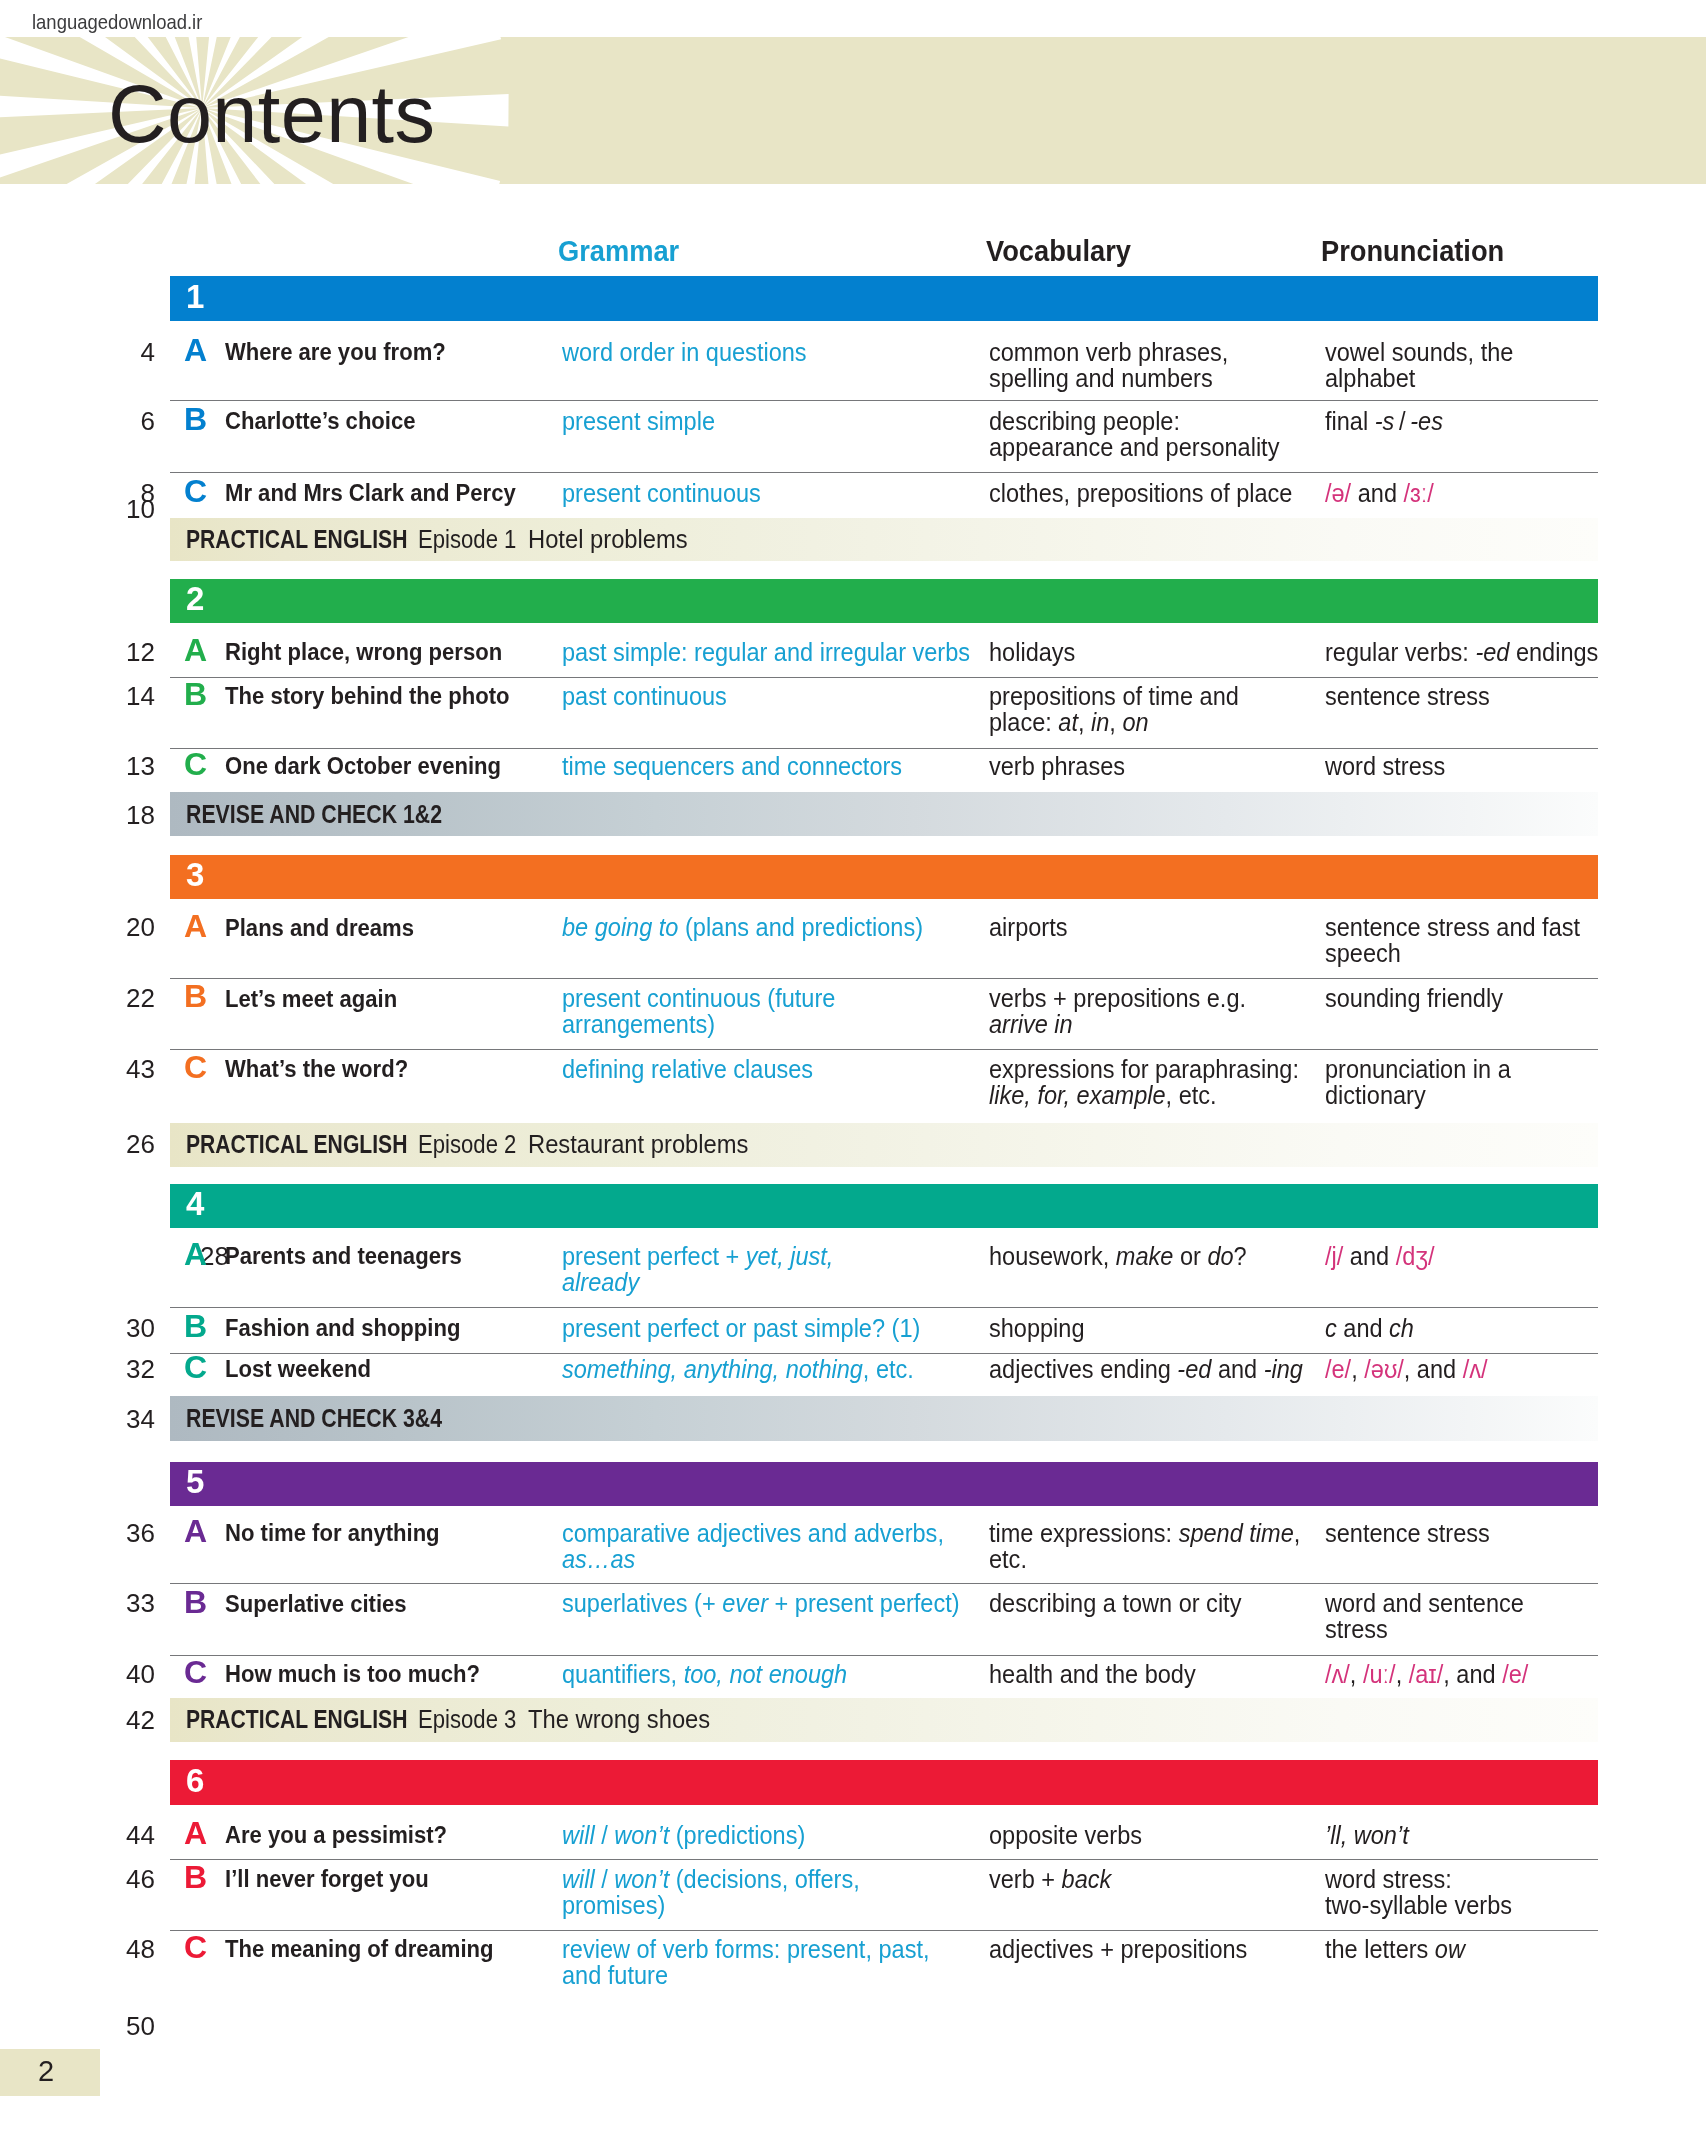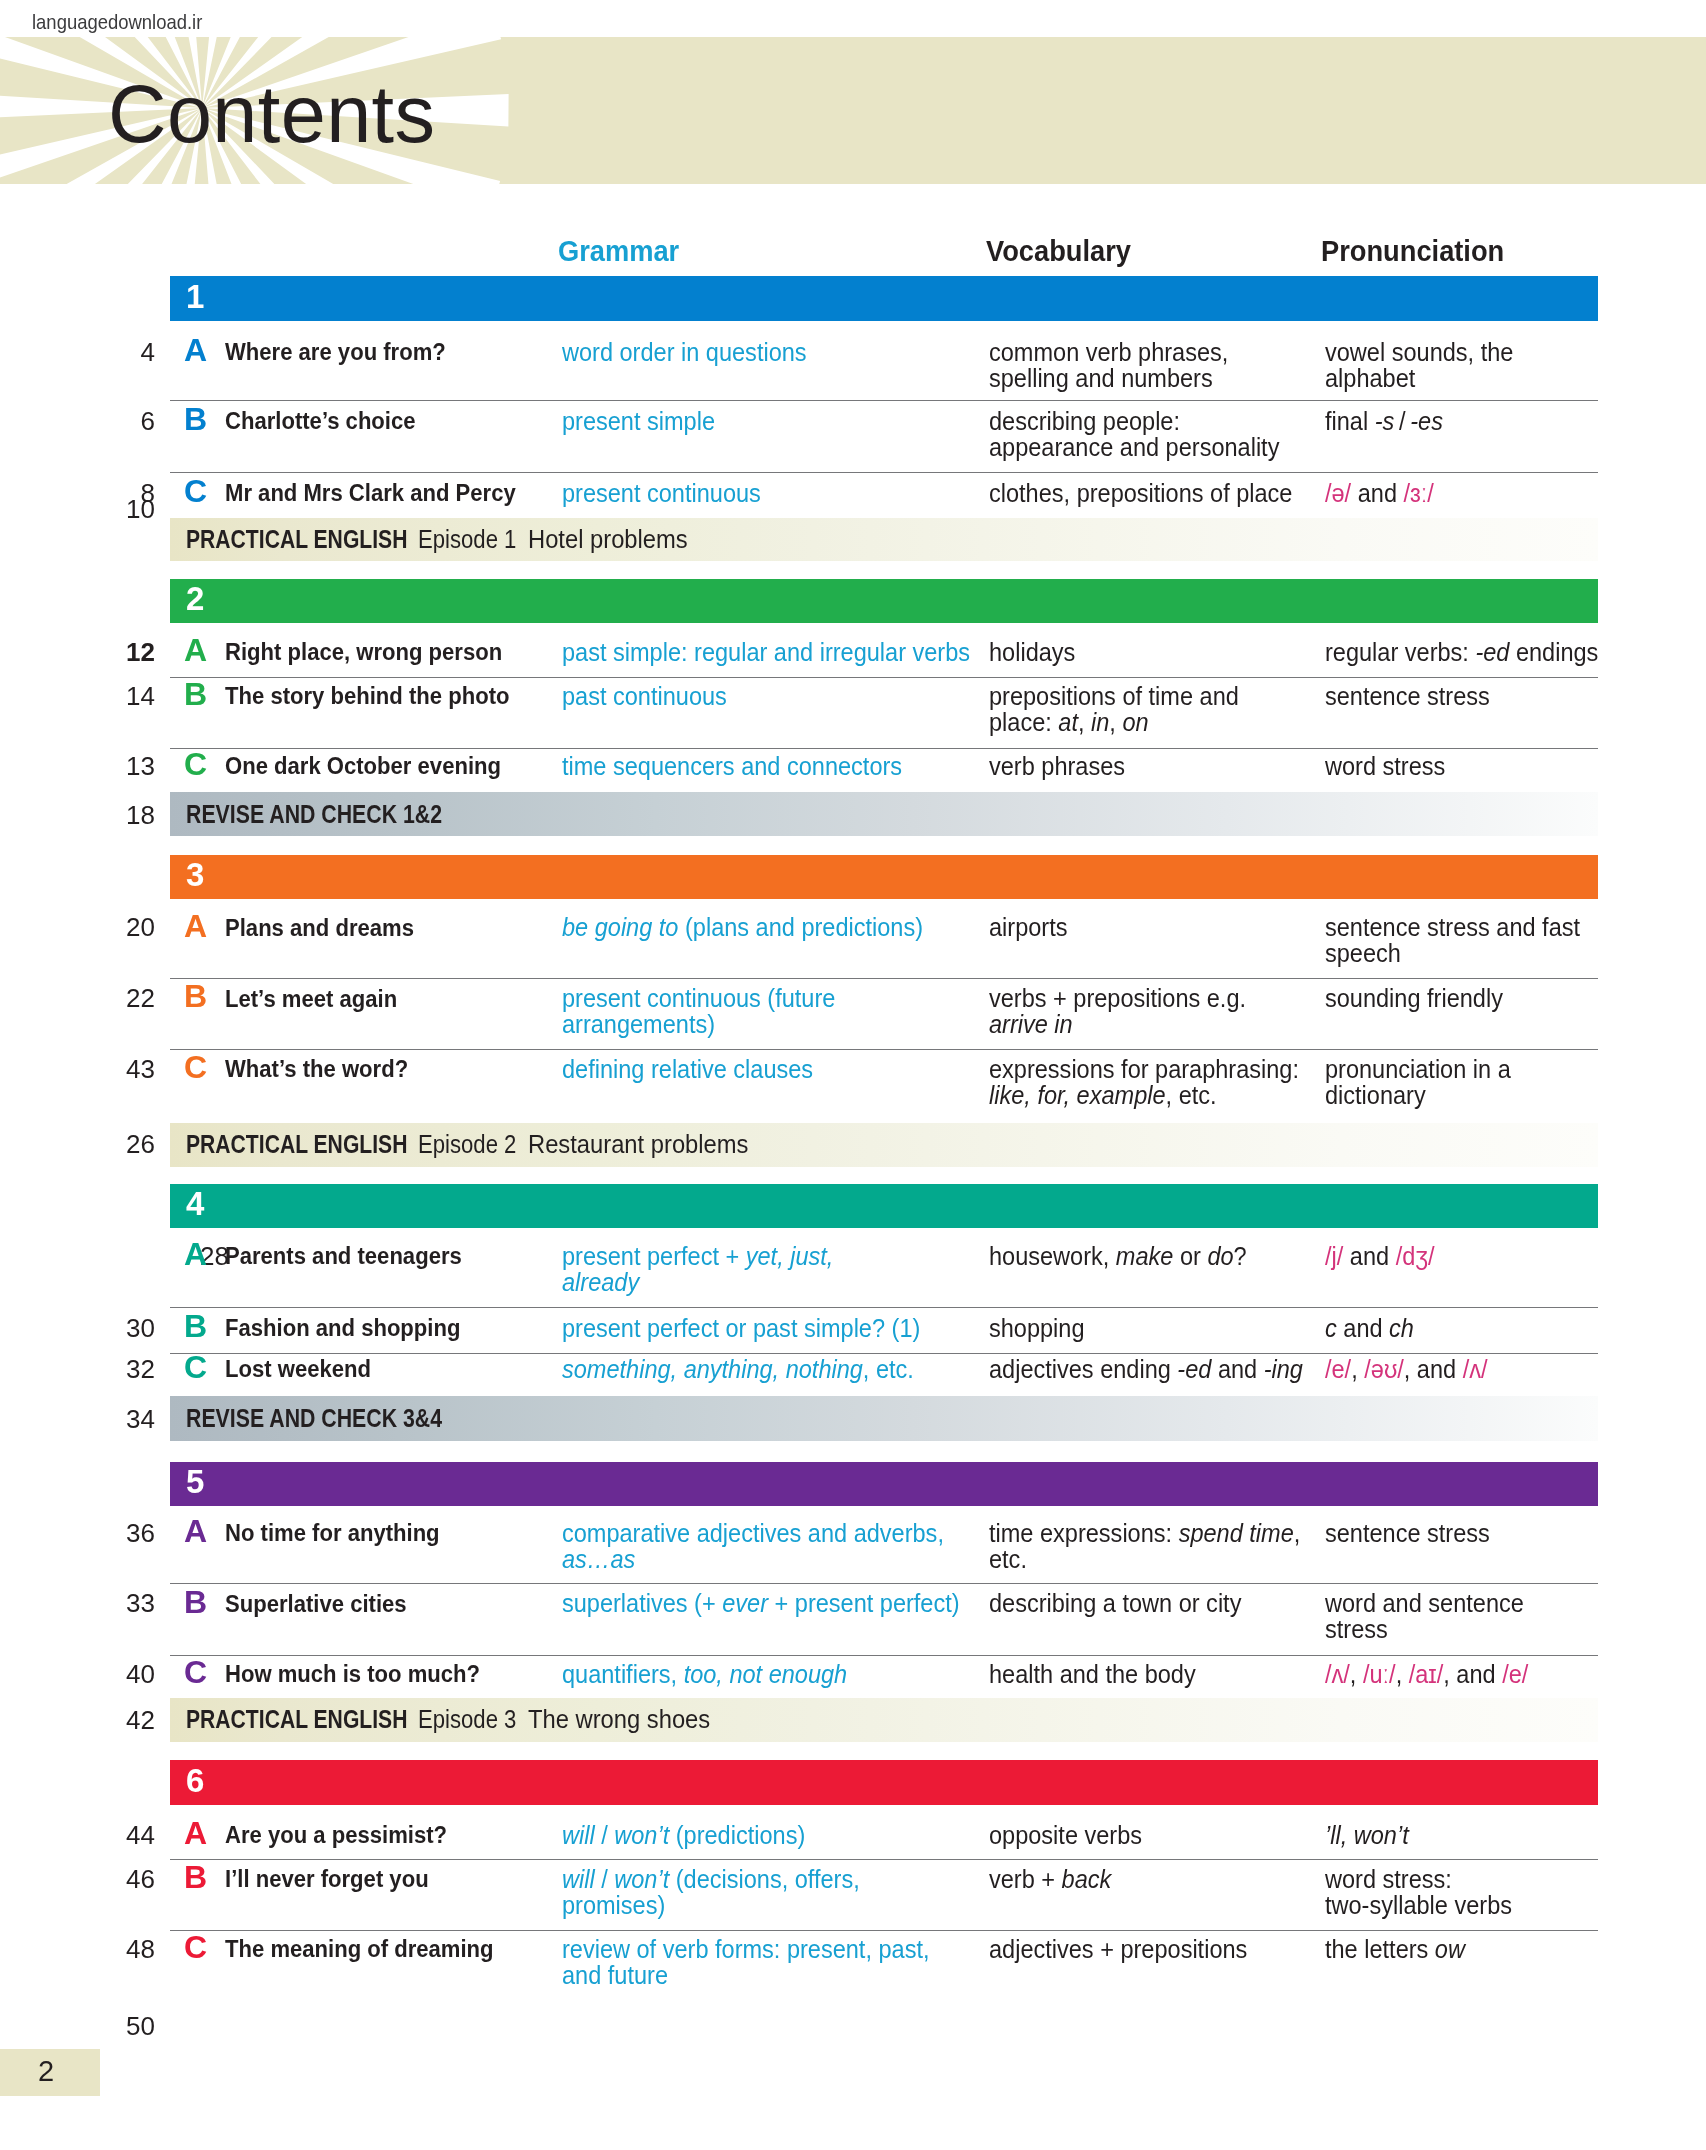--- a/index.html
+++ b/index.html
@@ -117,21 +117,21 @@
     </div>
 <div class="pebar" style="top:518px;height:43px;">
       <span class="lbl" style="top:8.5px;">PRACTICAL ENGLISH</span>
       <span class="ep" style="left:248px;top:8.5px;">Episode 1</span>
       <span class="ep t" style="left:358px;top:8.5px;">Hotel problems</span>
     </div>
 <div class="pg" style="right:1551px;top:496px;">10</div>
 <div class="unitbar" style="top:579px;height:44px;background:#22ae4c;">
       <span class="num" style="top:3.2px;">2</span>
     </div>
-<div class="pg" style="right:1551px;top:639px;font-weight:bold;">12</div>
+<div class="pg" style="right:1551px;top:639px;">12</div>
 <div class="ltr" style="left:184px;top:634px;color:#22ae4c;">A</div>
 <div class="ttl" style="left:225px;top:640px;">Right place, wrong person</div>
 <div class="cell gram" style="left:562px;top:639px;">
       <span class="ln">past simple: regular and irregular verbs</span>
     </div>
 <div class="cell" style="left:989px;top:639px;">
       <span class="ln">holidays</span>
     </div>
 <div class="cell" style="left:1325px;top:639px;">
       <span class="ln">regular verbs: <i>-ed</i> endings</span>

